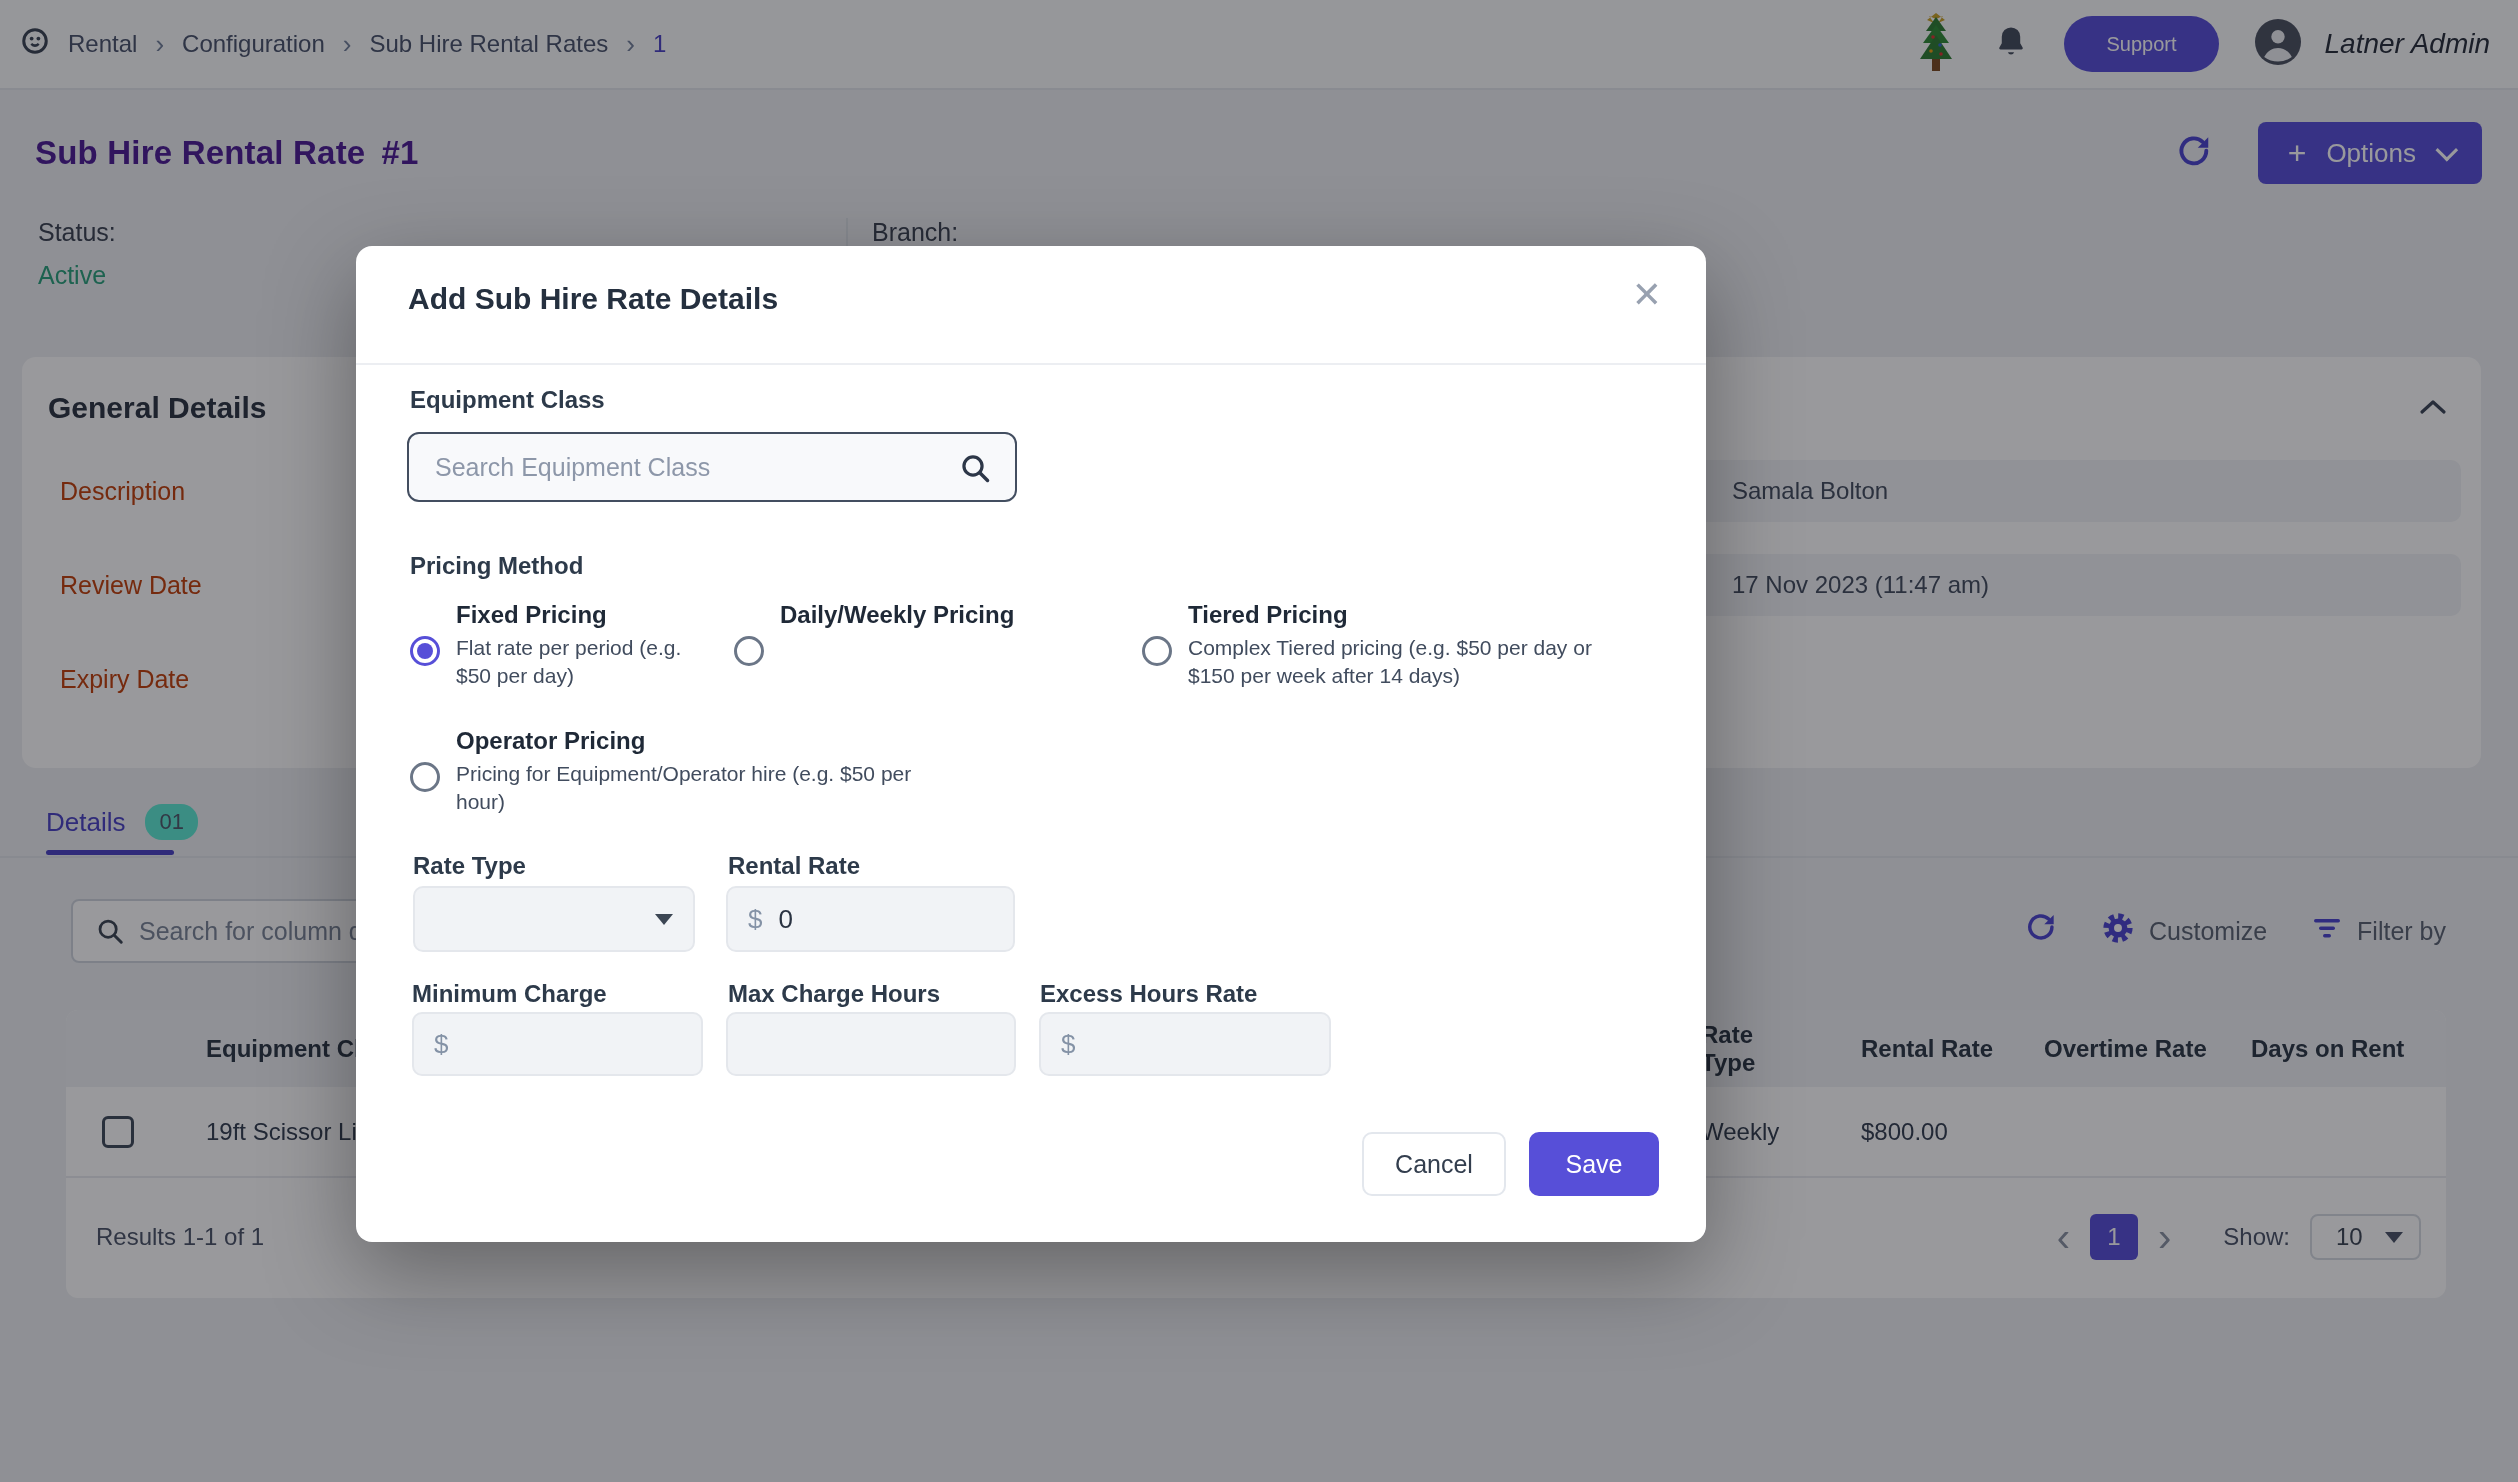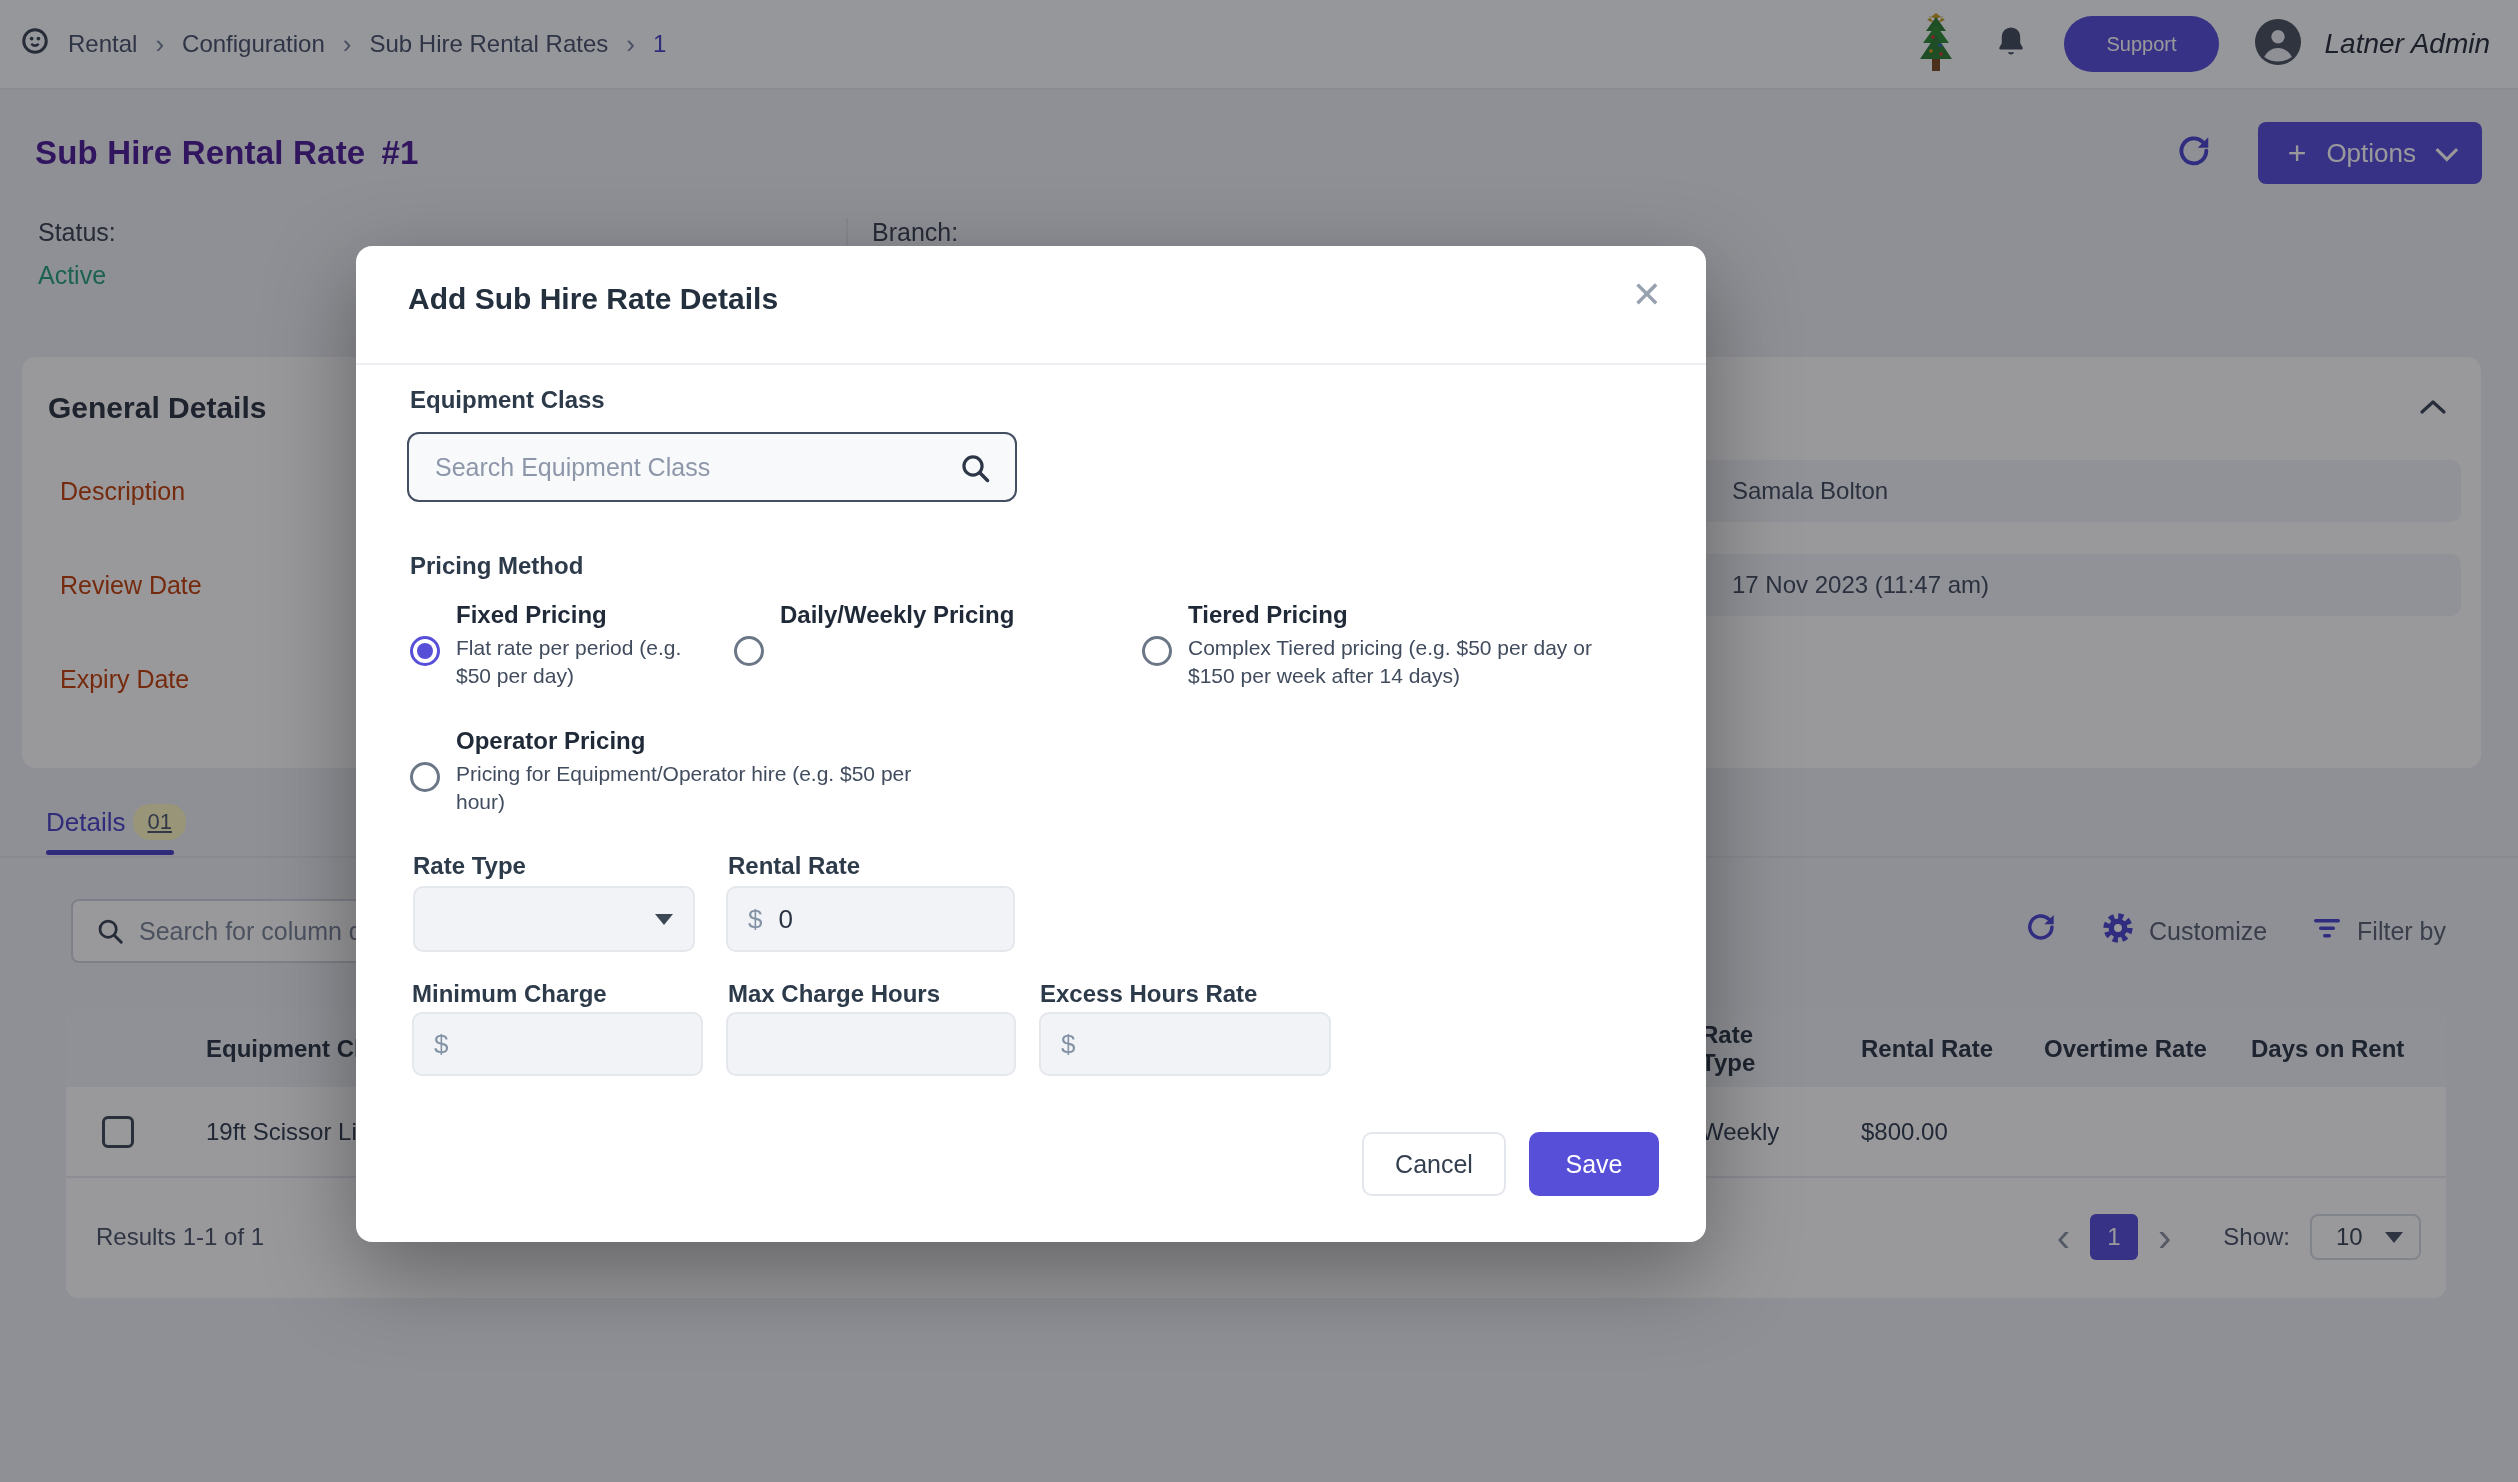--- a/index.html
+++ b/index.html
@@ -44,23 +44,23 @@
   .general-title { font-size:30px; font-weight:bold; color:#2b3442; }
   .collapse-btn { background:none; border:none; cursor:pointer; padding:4px; }
   .g-row { position:absolute; left:26px; right:20px; height:62px; }
   .g-row.r0 { top:103px; } .g-row.r1 { top:197px; } .g-row.r2 { top:291px; }
   .g-label { position:absolute; left:12px; top:50%; transform:translateY(-50%); font-size:25px; color:#c2410c; }
   .g-band { position:absolute; left:538px; right:0; top:0; bottom:0; background:#f1f3f6; border-radius:10px; }
   .g-value { position:absolute; left:1684px; top:50%; transform:translateY(-50%); font-size:24px; color:#424c5e; }
 
   
   .tabs-row { position:absolute; top:800px; left:0; right:0; height:64px; }
-  .tab { position:absolute; left:46px; top:4px; display:flex; align-items:center; gap:8px; cursor:pointer; }
+  .tab { position:absolute; left:46px; top:4px; display:flex; align-items:center; gap:20px; cursor:pointer; }
   .tab-label { font-size:26px; color:#4a43c4; }
-  .tab-badge { background:#fef9c3; color:#4e586a; font-size:22px; border-radius:17px; padding:5px 14px;text-decoration:underline; }
+  .tab-badge { background:#5eead4; color:#4e586a; font-size:22px; border-radius:17px; padding:5px 14px; }
   .tab-underline { position:absolute; left:46px; top:50px; width:128px; height:5px; background:#4a43c4; border-radius:3px; }
   .tabs-border { position:absolute; left:0; right:0; top:56px; height:2px; background:#e2e5ea; }
 
   
   .search-row { position:absolute; top:898px; left:71px; right:72px; height:66px; display:flex; justify-content:space-between; align-items:center; }
   .col-search { position:relative; width:950px; height:64px; }
   .col-search input { width:100%; height:100%; border:2px solid #cfd5dd; border-radius:8px; background:#fff; font-size:25px; font-family:"Liberation Sans",sans-serif; color:#3a4456; padding:0 20px 0 66px; outline:none; }
   .col-search input::placeholder { color:#7a8698; }
   .col-search .mag { position:absolute; left:24px; top:17px; color:#3c4654; }
   .toolbar { display:flex; align-items:center; gap:44px; }

